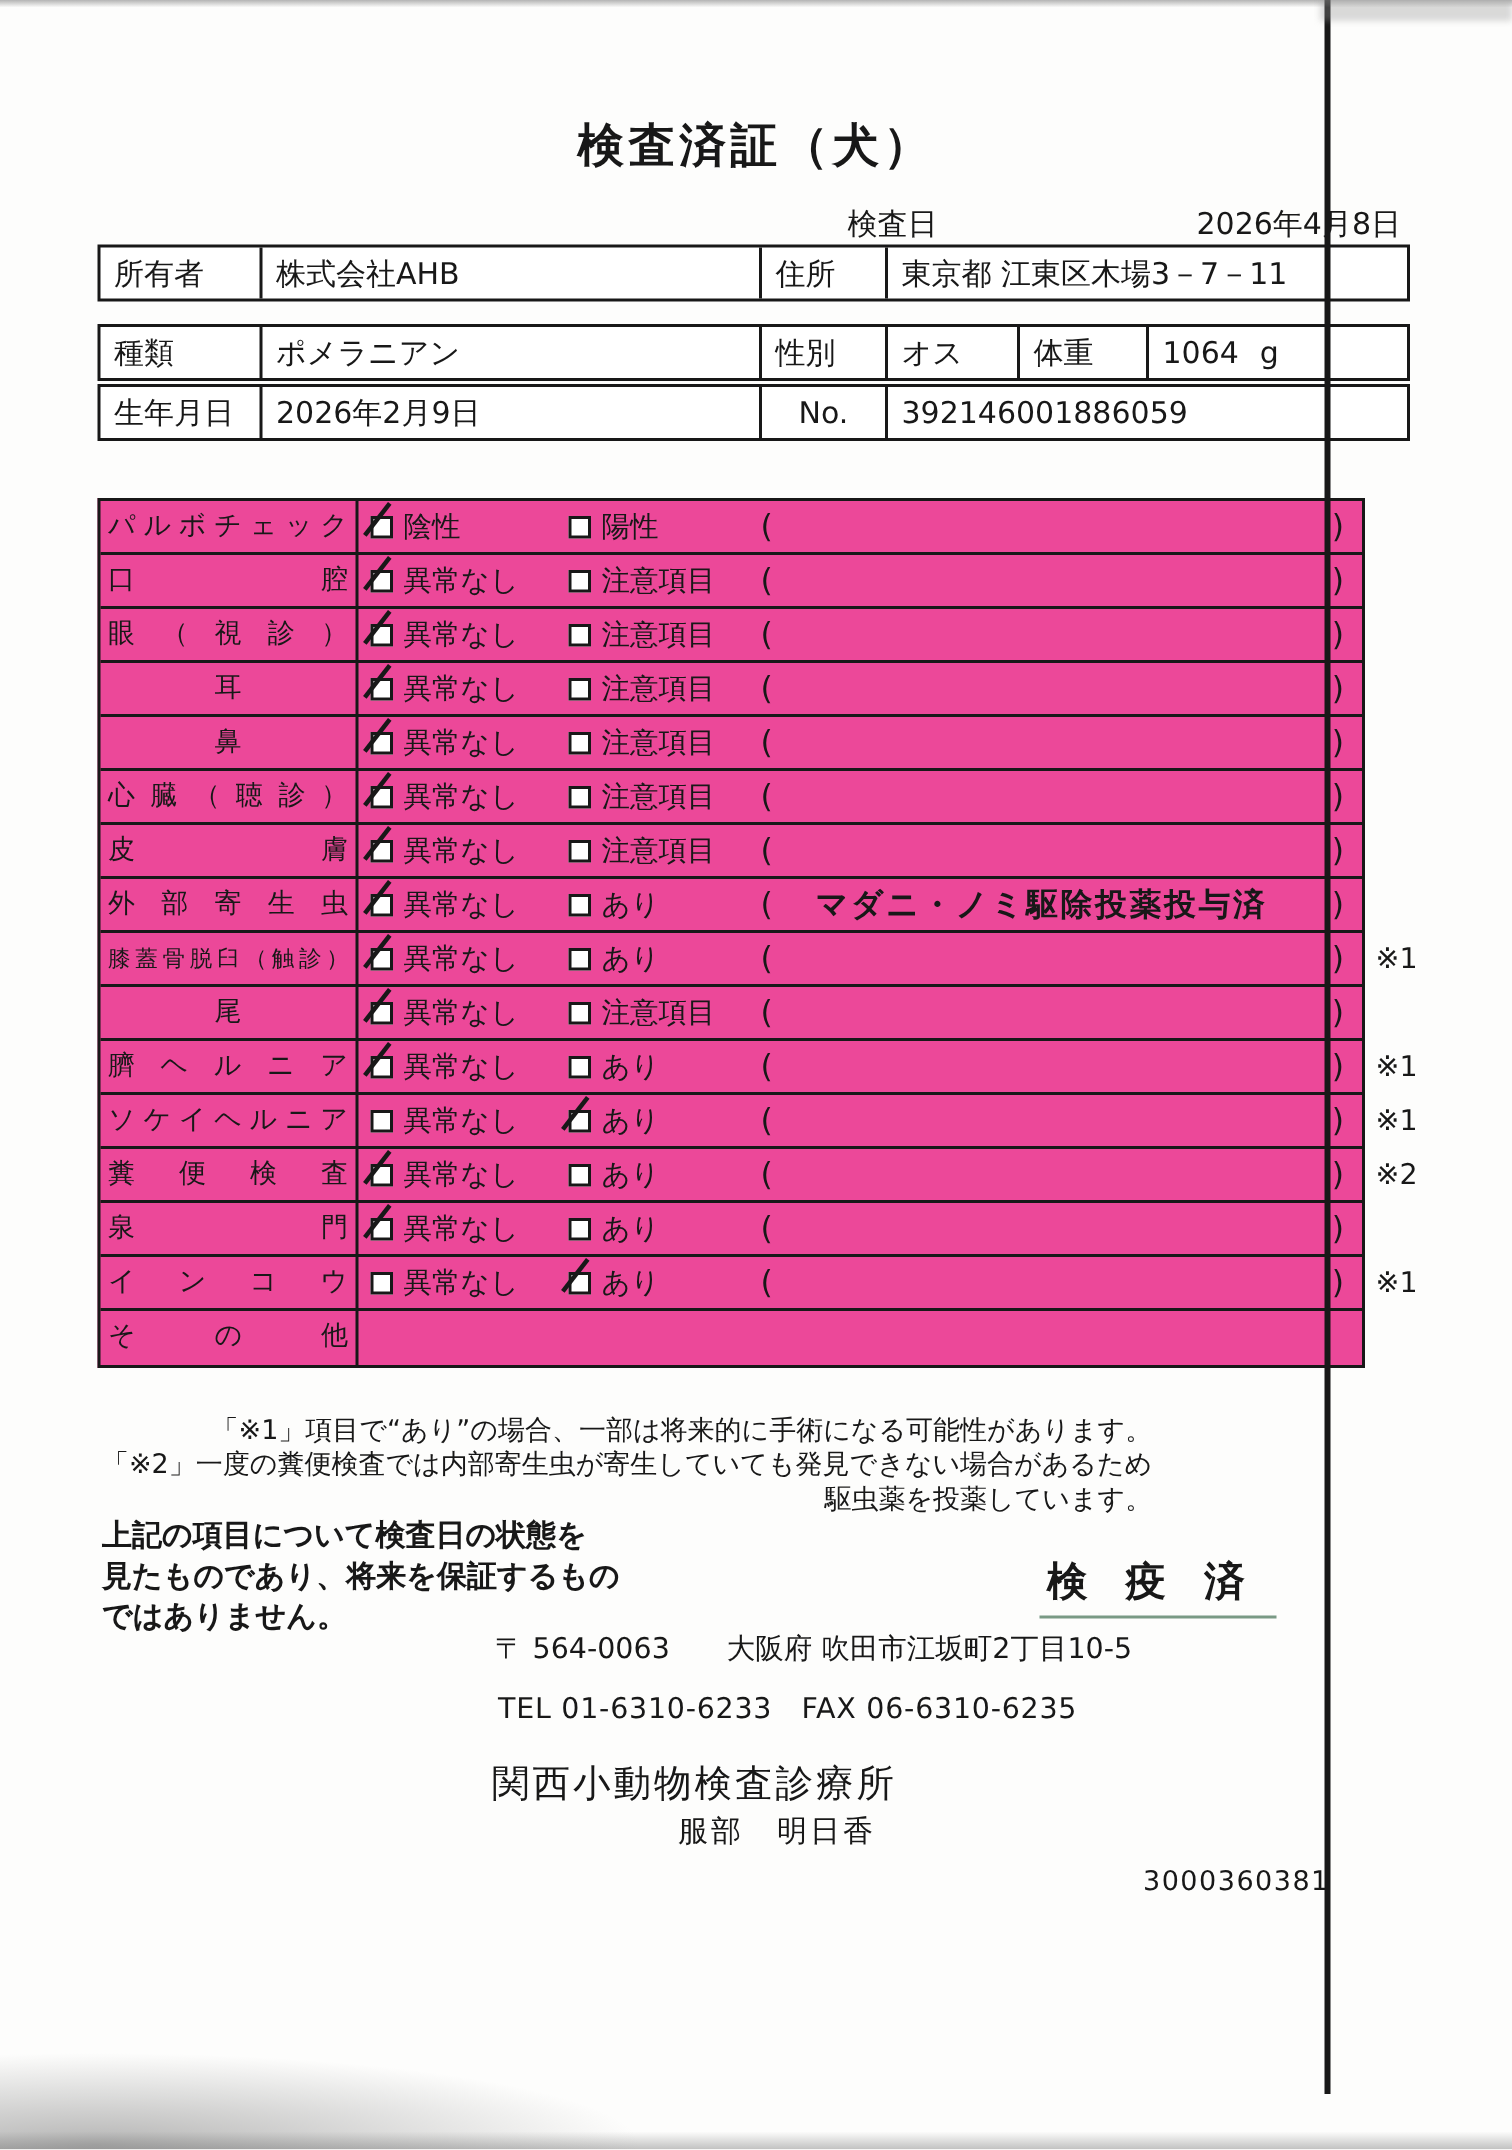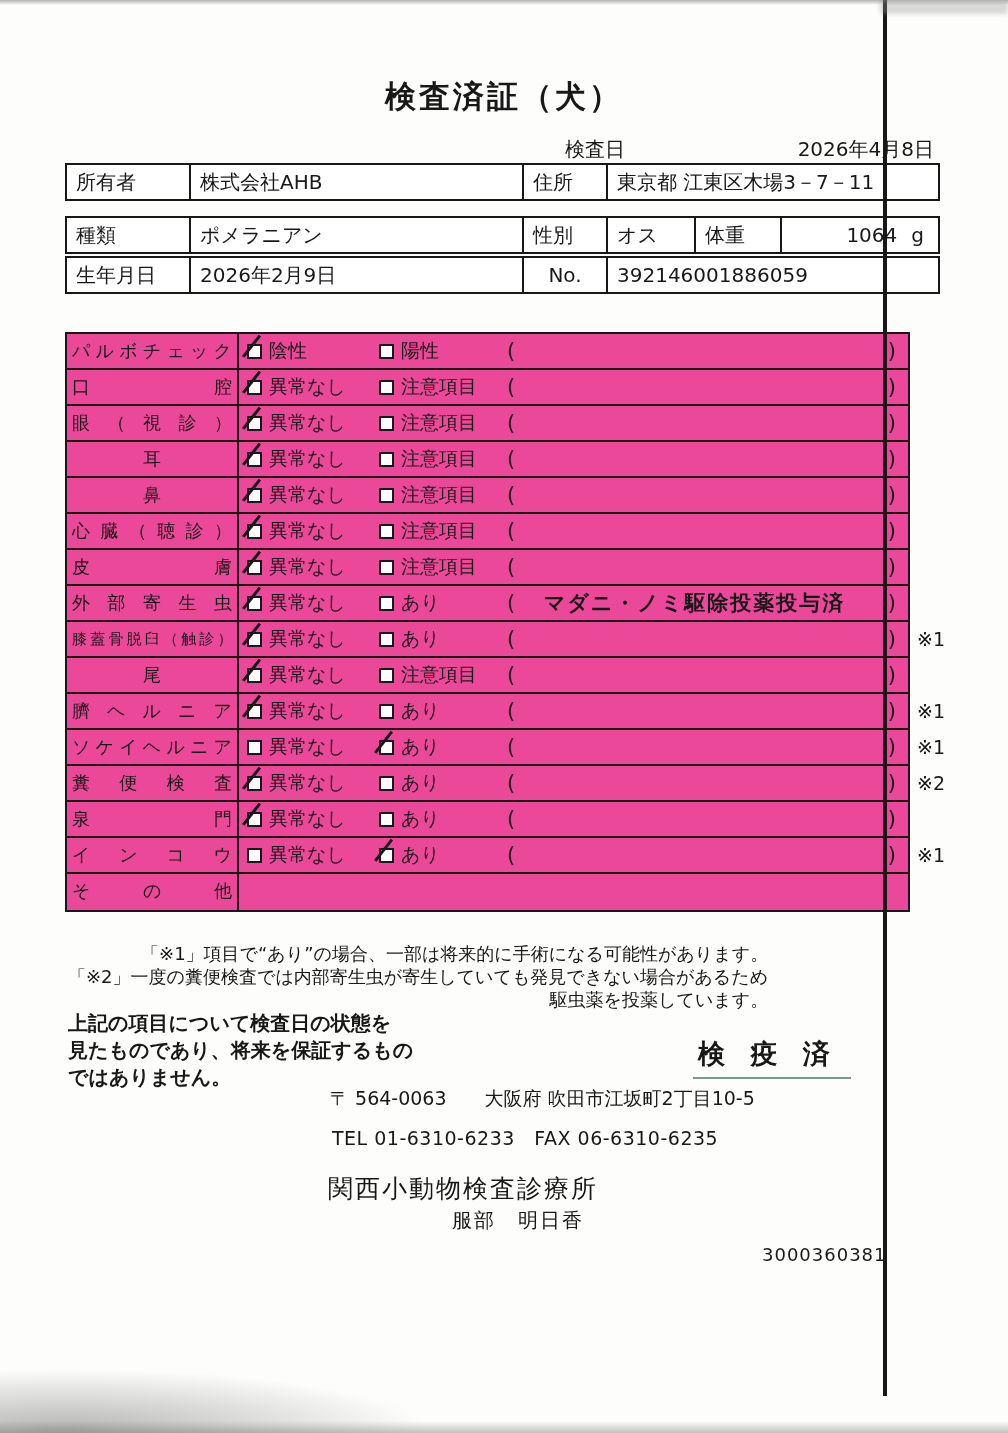--- a/index.html
+++ b/index.html
@@ -18,28 +18,28 @@
   .exam-date-row { top:136px; left:65px; width:875px; display:flex; font-size:20px; }
   .exam-date-label { margin-left:500px; }
   .exam-date-value { flex:1; text-align:right; padding-right:6px; }
 
   
   .info-table { left:65px; width:875px; height:38px; border:2px solid #181818;
                 display:flex; align-items:stretch; font-size:20px; background:#fff; }
   .info-table .cell { display:flex; align-items:center; padding:0 9px; overflow:hidden; white-space:nowrap; }
   .bR { border-right:2px solid #181818; }
   .t1 { top:163px; }  .t2a { top:216px; }  .t2b { top:256px; }
-  .w-label  { width:124px; }
+  .w-label  { width:108px; }
   .w-value  { width:333px; }
   .w-label2 { width:84px; }
   .w-sex    { width:88px; }
   .w-wlabel { width:86px; }
   .w-flex   { flex:1; }
   .cell.centered { justify-content:center; padding:0 2px; }
-  .cell.weight-val { justify-content:flex-end; gap:14px; padding-right:14px; }
+  .cell.weight-val { gap:14px; padding-right:14px; }
 
   .intro { top:300px; left:68px; font-size:19px;margin-top:39px; }
 
   
   .exam-table { top:332px; left:65px; width:845px; border:2px solid #181818; background:#ec4899; }
   .check-row { position:relative; display:flex; height:36px; border-bottom:2px solid #181818; }
   .check-row:last-child { border-bottom:none; }
   .name-cell { width:172px; border-right:2px solid #181818; font-size:18px; line-height:33px;
                padding:0 5px; text-align:justify; text-align-last:justify;
                overflow:hidden; white-space:nowrap; }

